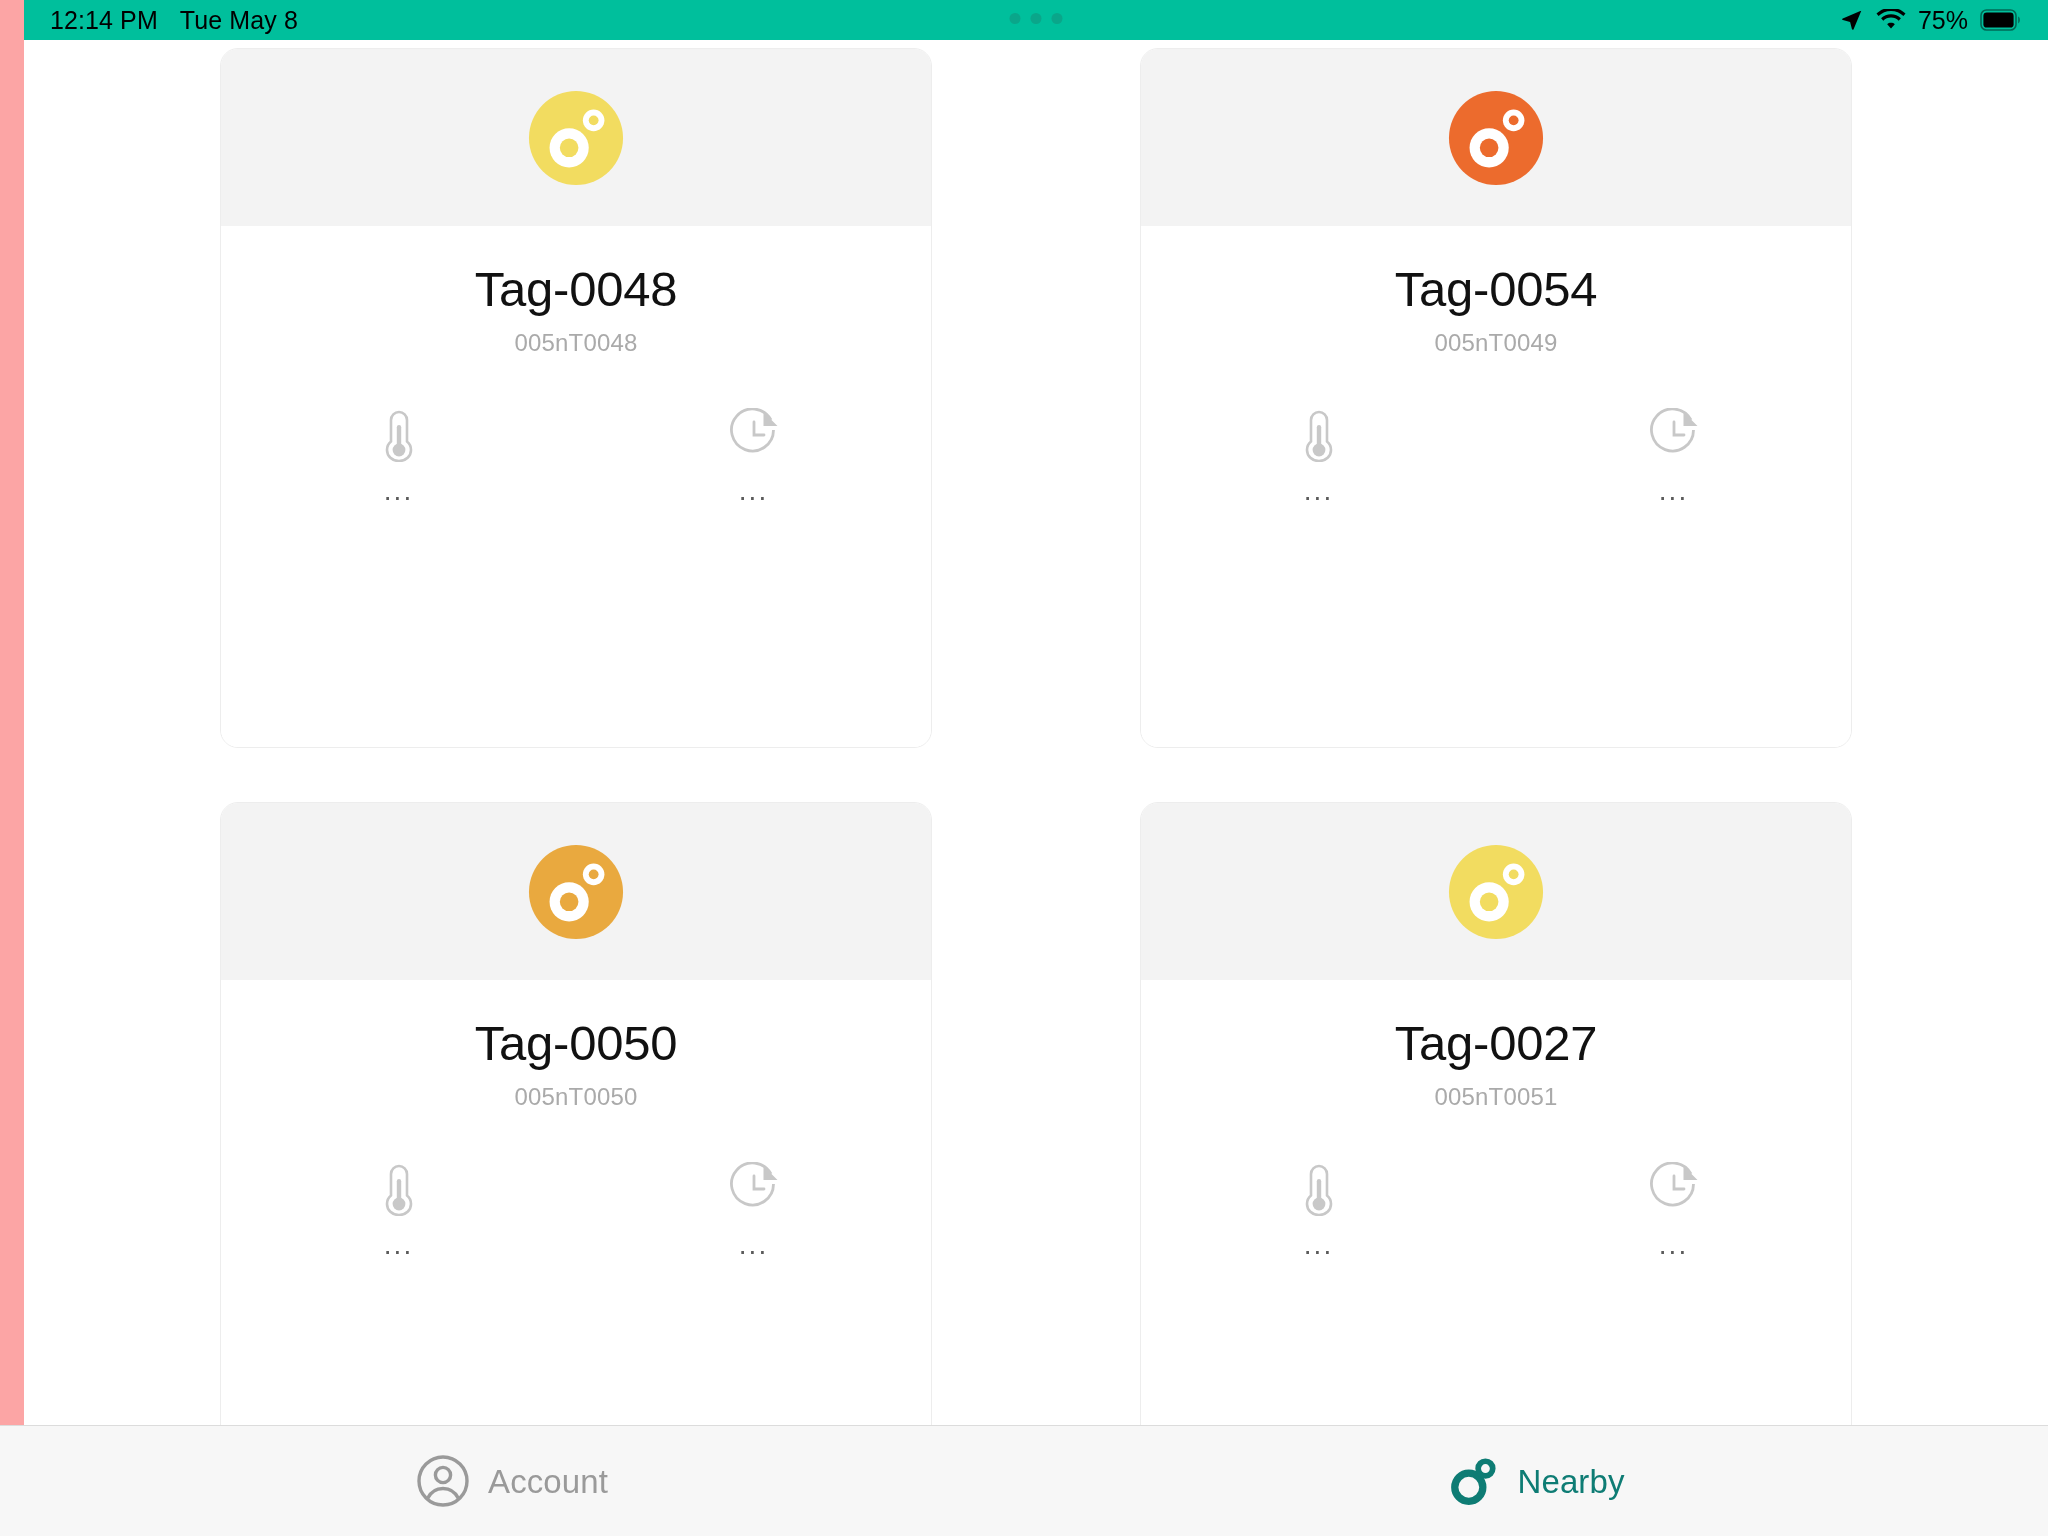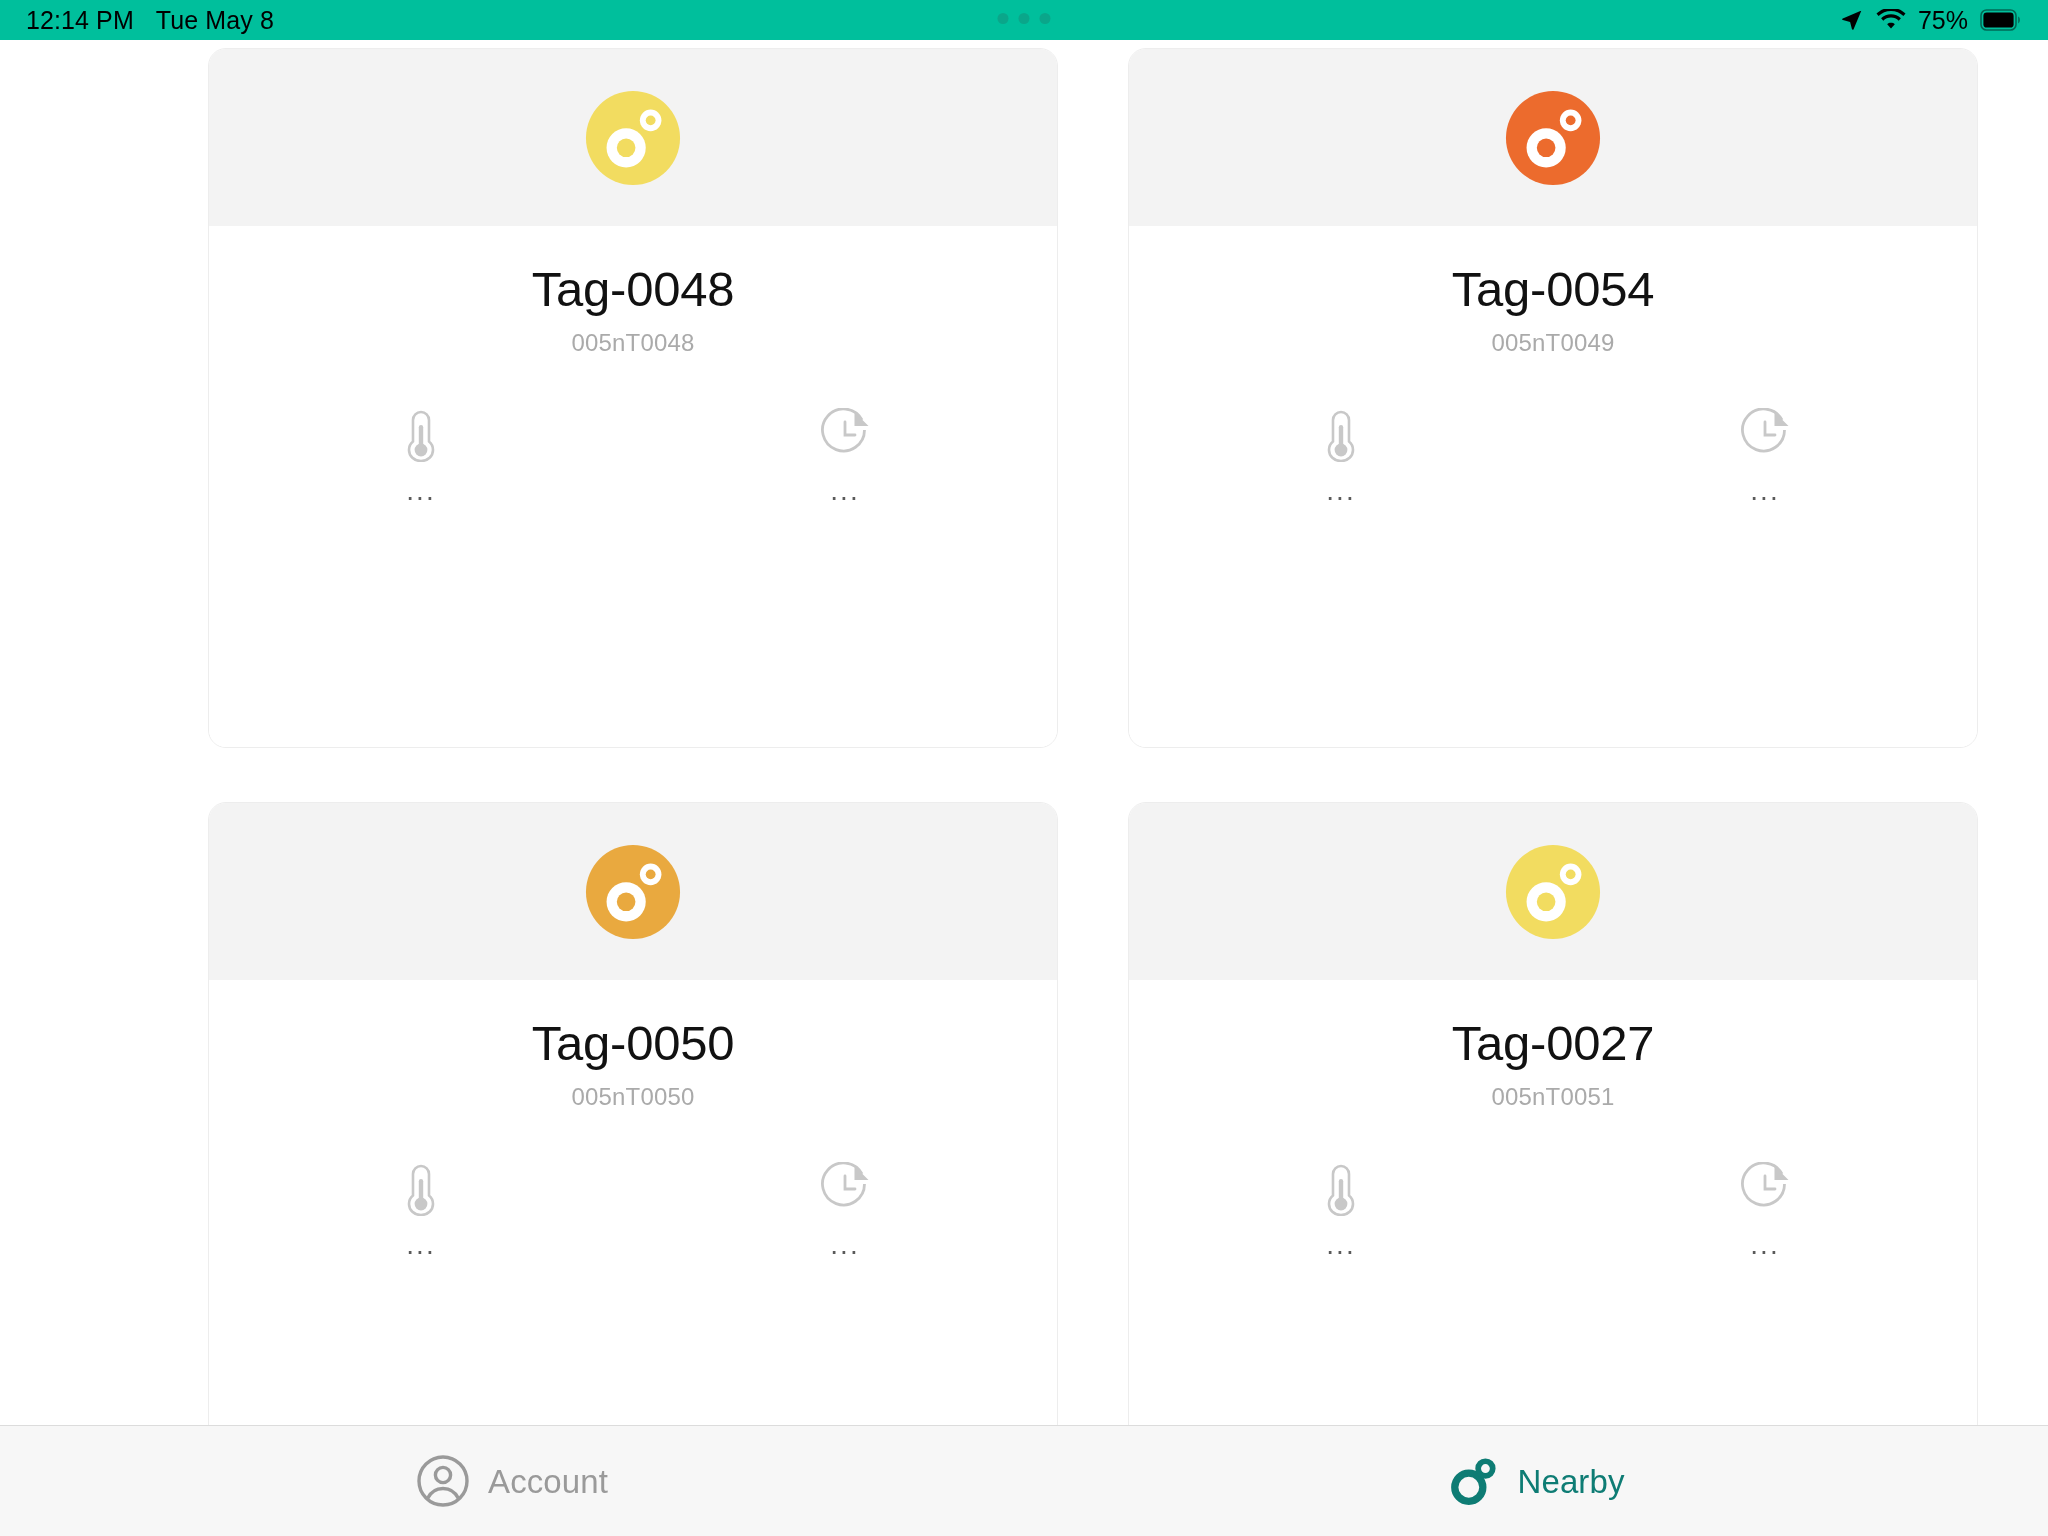--- a/index.html
+++ b/index.html
@@ -14,20 +14,21 @@
     -webkit-font-smoothing: antialiased;
   }
 
   #app {
     position: relative;
     width: 2048px;
     height: 1536px;
     background: #fca5a5;
     display: flex;
     flex-direction: column;
+    padding-left: 24px;
   }
 
   
   .status-bar {
     position: relative;
     height: 40px;
     flex: 0 0 40px;
     background: var(--brand, #00BF9C);
     display: flex;
     align-items: center;
@@ -112,21 +113,21 @@
     display: grid;
     grid-template-columns: repeat(2, 712px);
     justify-content: center;
     column-gap: 208px;
     row-gap: 54px;
     padding: 8px 0 0 0;
   }
 
   
   .card {
-    width: 850px;
+    width: 712px;
     height: 700px;
     background: #ffffff;
     border: 1px solid #EDEDED;
     border-radius: 18px;
     overflow: hidden;
     display: flex;
     flex-direction: column;
     cursor: pointer;
   }
   .card-media {

